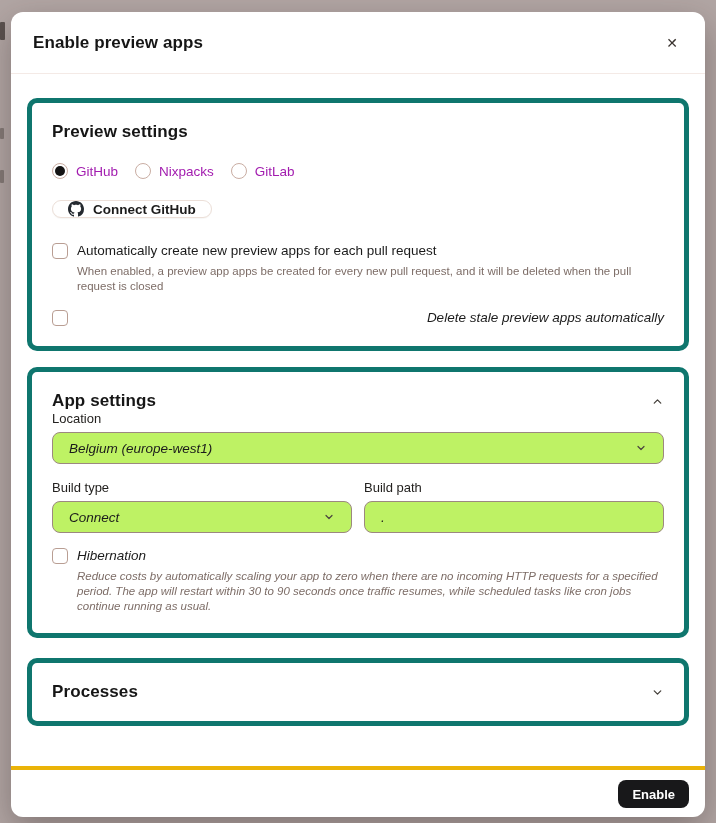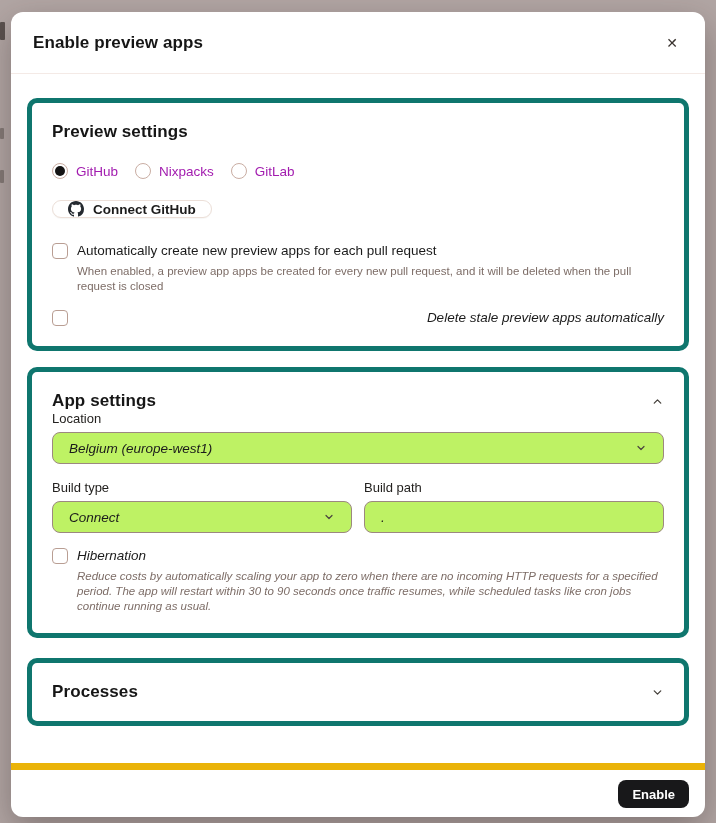--- a/index.html
+++ b/index.html
@@ -103,21 +103,21 @@
     font-family:"Liberation Sans","DejaVu Sans",sans-serif;
     outline:none; cursor:text; display:block; line-height:30px;
   }
 
   .collapse-chev { width:13px; height:13px; color:#45403b; }
 
   
   .modal-footer {
     flex:0 0 auto;
     margin-top:23px;
-    border-top:7px solid #eab308;
+    border-top:4px solid #eab308;
     padding:10px 16px 9px 16px;
     display:flex; justify-content:flex-end;
   }
   .enable-btn {
     height:28px; padding:0 14px;
     background:#18181a; color:#fff;
     border:none; border-radius:8px;
     font-size:13px; font-weight:700; cursor:pointer;
     font-family:"Liberation Sans","DejaVu Sans",sans-serif;
   }

